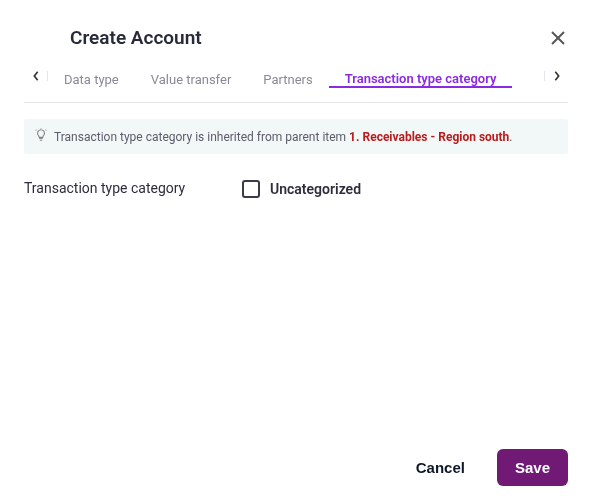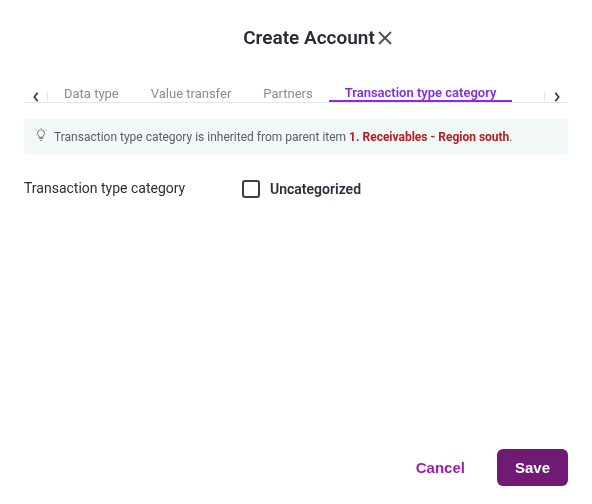--- a/index.html
+++ b/index.html
@@ -1,23 +1,23 @@
 <!DOCTYPE html>
 <html><head>
 <meta charset="utf-8">
 <style>
   * { box-sizing: border-box; margin: 0; padding: 0; }
   html, body { width: 592px; height: 504px; font-family: -apple-system, BlinkMacSystemFont, "Segoe UI", Roboto, Arial, sans-serif; background: #fff; color: #2b2b3a; }
   .dialog { width: 592px; height: 504px; position: relative; padding: 26px 24px 20px 24px; }
-  .header { display: flex; align-items: center; justify-content: center; margin-bottom: 22px; margin-left: 46px; }
+  .header { display: flex; align-items: center; justify-content: space-between; margin-bottom: 22px; margin-left: 46px; }
   .title { font-size: 19px; font-weight: 600; color: #282a3a; }
   .close-btn { width: 20px; height: 20px; display: flex; align-items: center; justify-content: center; cursor: pointer; color: #555; }
   .close-btn svg { width: 14px; height: 14px; stroke: #555; }
 
-  .tabs-row { display: flex; align-items: flex-end; border-bottom: 1px solid #e4e4ea; height: 32px; }
+  .tabs-row { display: flex; align-items: flex-start; border-bottom: 1px solid #e4e4ea; height: 32px; }
   .arrow-btn { width: 24px; display: flex; align-items: center; justify-content: center; cursor: pointer; color: #333; border-left: 1px solid #e4e4ea; border-right: 1px solid #e4e4ea; }
   .arrow-btn:first-child { border-left: none; }
   .arrow-btn:last-child { border-right: none; }
   .arrow-btn svg { width: 8px; height: 10px; stroke: #333; }
   .tabs { flex: 1; display: flex; align-items: stretch; overflow: hidden; }
   .tab { padding: 0 16px; display: flex; align-items: center; font-size: 13px; color: #8a8a97; cursor: pointer; white-space: nowrap; }
   .tab.active { color: #8a2be2; font-weight: 600; border-bottom: 3px solid #8a2be2; margin-bottom: -1px; }
 
   .hint-bar { margin-top: 16px; background: #f2f7f8; padding: 8px 10px; display: flex; align-items: center; gap: 6px; border-radius: 2px; }
   .hint-bar .bulb { flex-shrink: 0; }
@@ -25,21 +25,21 @@
   .hint-text .bold { font-weight: 700; color: #b91c1c; }
 
   .form-area { margin-top: 26px; display: flex; align-items: flex-start; gap: 22px; }
   .form-label { font-size: 14px; color: #2d2d3d; font-weight: 400; width: 196px; }
   .check-row { display: flex; align-items: center; gap: 10px; }
   .checkbox { width: 18px; height: 18px; border: 2px solid #3a3a48; border-radius: 3px; cursor: pointer; flex-shrink: 0; }
   .check-label { font-size: 14px; font-weight: 600; color: #2d2d3d; }
 
   .footer { position: absolute; right: 24px; bottom: 18px; display: flex; align-items: center; gap: 14px; }
   .btn { font-size: 15px; font-weight: 700; padding: 10px 18px; border-radius: 6px; cursor: pointer; border: none; }
-  .btn.cancel { background: transparent; color: #a21caf; }
+  .btn.cancel { background: transparent; color: #0f172a; }
   .btn.save { background: #701a75; color: #fff; }
 </style>
 </head>
 <body>
 
 <div class="dialog">
 
   <div class="header">
     <div class="title">Create Account</div>
     <div class="close-btn">

